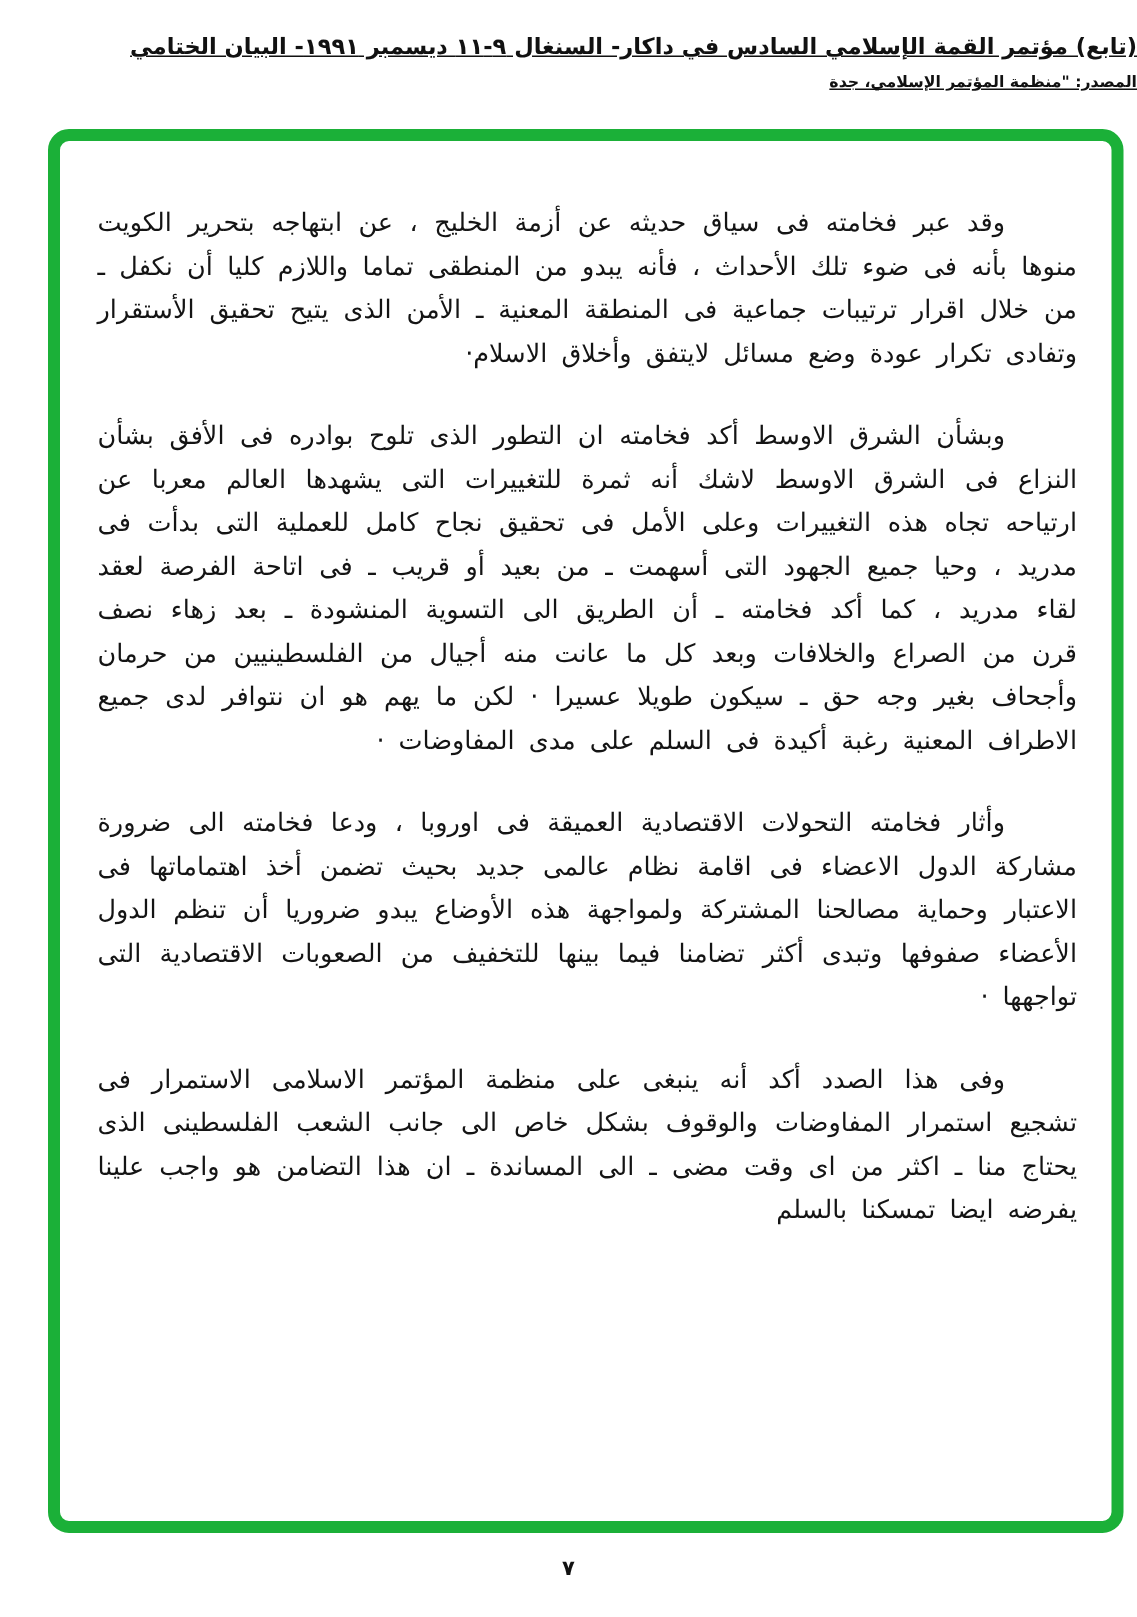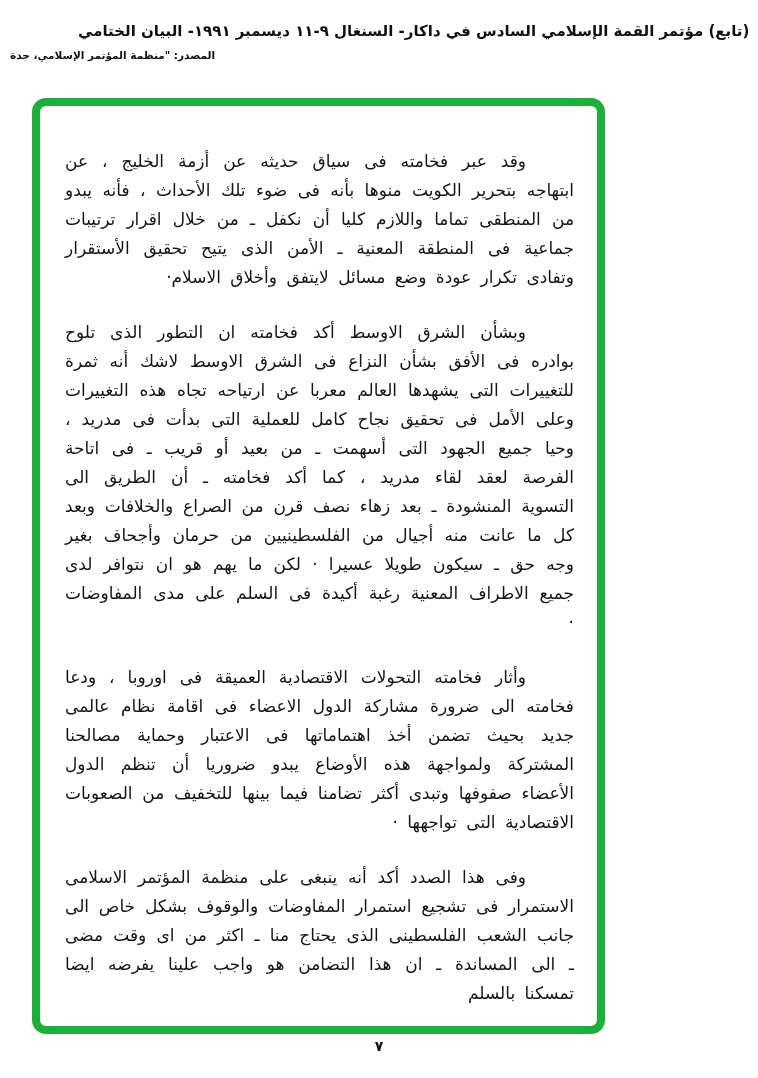--- a/index.html
+++ b/index.html
@@ -11,41 +11,42 @@
     background: #ffffff;
     font-family: "DejaVu Sans", sans-serif;
     color: #111;
     overflow: hidden;
   }
   .page-header {
     position: absolute;
     top: 22px;
     left: 0;
     width: 100%;
-    text-align: left;
+    text-align: right;
     direction: rtl;
+    text-decoration: underline;
   }
   .doc-title {
     font-size: 15px;
     font-weight: bold;
     letter-spacing: 0.2px;
     padding-left: 78px; 
     white-space: nowrap;
   }
   .doc-source {
     margin-top: 9px;
     font-size: 10.5px;
     font-weight: bold;
     padding-left: 10px;
   }
   .green-frame {
     position: absolute;
     left: 32px;
-    top: 98px;
-    width: 573px;
+    top: 86px;
+    width: 717px;
     height: 936px;
     border: 8px solid #1bb038;
     border-radius: 14px;
     background: #ffffff;
   }
   .doc-body {
     direction: rtl;
     padding: 41px 23px 0 25px;
     font-size: 17px;
     line-height: 29px;

